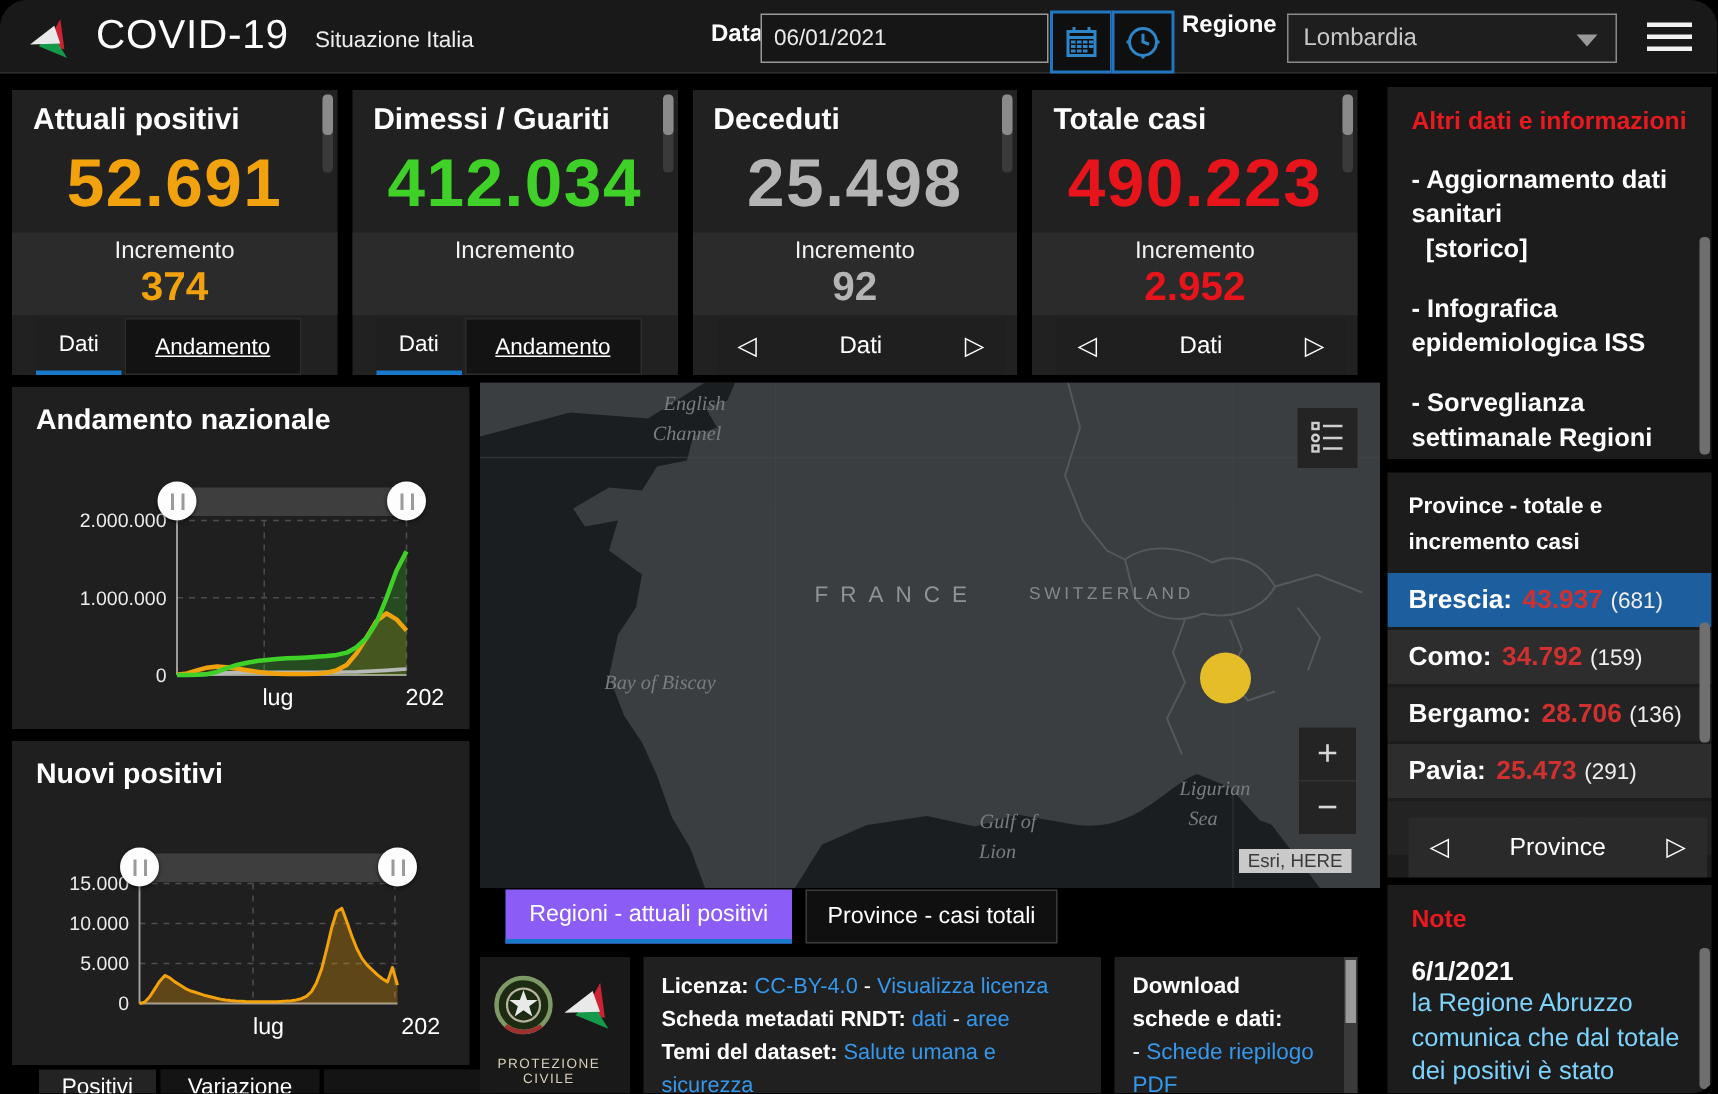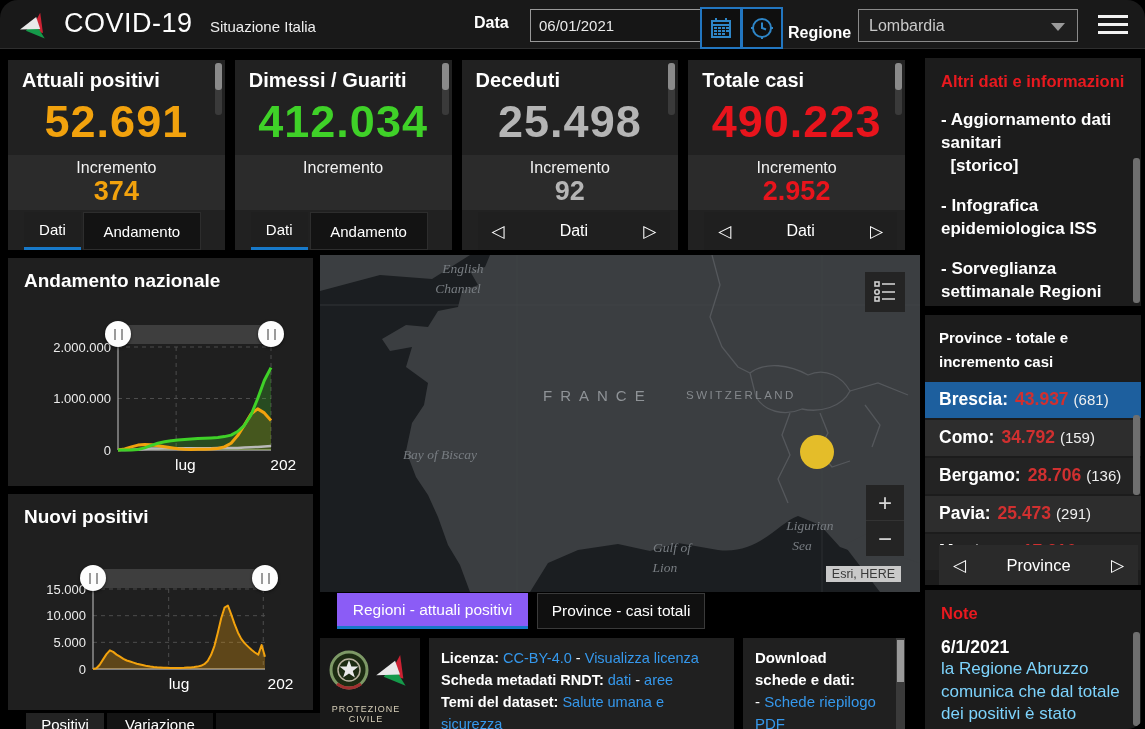--- a/index.html
+++ b/index.html
@@ -5,21 +5,21 @@
   html,body{margin:0;padding:0;background:#000;}
   #app{position:relative;width:1145px;height:729px;background:#000;overflow:hidden;
        font-family:"Liberation Sans","DejaVu Sans",sans-serif;color:#fff;border-radius:18px;}
   .abs{position:absolute;}
 
   
   .topbar{position:absolute;left:0;top:0;width:1145px;height:48px;background:#191919;border-bottom:1px solid #2e2e2e;}
   .tb-title{position:absolute;left:64px;top:8px;font-size:27px;font-weight:400;letter-spacing:.5px;color:#fdfdfd;}
   .tb-sub{position:absolute;left:210px;top:18px;font-size:15px;color:#ededed;}
   .tb-label{position:absolute;font-size:16px;font-weight:bold;color:#fff;}
-  .date-input{position:absolute;left:530px;top:9px;width:180px;height:29px;background:#161616;border:1px solid #999;
+  .date-input{position:absolute;left:507px;top:9px;width:180px;height:29px;background:#161616;border:1px solid #999;
       color:#e9e9e9;font-size:15px;padding-left:8px;font-family:inherit;}
   .icon-btn{position:absolute;top:7px;width:38px;height:38px;background:#0f0f0f;border:2px solid #2276c0;
       display:flex;align-items:center;justify-content:center;cursor:pointer;}
   .select-box{position:absolute;left:858px;top:9px;width:208px;height:31px;background:#1e1e1e;border:1px solid #8a8a8a;
       color:#c9c9c9;font-size:16px;display:flex;align-items:center;padding-left:10px;}
   .caret{position:absolute;right:12px;top:13px;width:0;height:0;border-left:7px solid transparent;
       border-right:7px solid transparent;border-top:8px solid #9a9a9a;}
   .burger{position:absolute;left:1098px;top:15px;width:30px;cursor:pointer;}
   .burger div{height:3px;background:#f2f2f2;margin-bottom:5px;}
 
@@ -29,21 +29,21 @@
   .card-title{padding:9px 0 0 14px;font-size:20px;font-weight:bold;}
   .card-value{position:absolute;left:0;right:0;top:36px;text-align:center;font-size:45px;font-weight:bold;letter-spacing:1px;}
   .card-inc{position:absolute;left:0;right:0;top:95px;height:55px;background:#2b2b2b;text-align:center;}
   .inc-label{font-size:16px;color:#f2f2f2;padding-top:4px;}
   .inc-value{font-size:27px;font-weight:bold;line-height:28px;text-align:center;}
   .card-track{position:absolute;top:3px;right:3px;width:7px;height:52px;background:#3a3a3a;border-radius:3px;}
   .card-thumb{position:absolute;top:0;right:0;width:7px;height:27px;background:#8a8a8a;border-radius:3px;}
   .card-tabs{position:absolute;left:16px;right:24px;bottom:0;height:38px;display:flex;gap:2px;font-size:15px;}
   .ctab{display:flex;align-items:center;justify-content:center;cursor:pointer;}
   .ctab.on{width:58px;background:#1f1f1f;border-bottom:3px solid #1779c9;}
-  .ctab.off{width:118px;background:#131313;border:1px solid #2d2d2d;}
+  .ctab.off{width:118px;background:#131313;border:1px solid #2d2d2d;text-decoration:underline;}
   .card-pager{position:absolute;left:16px;right:8px;bottom:0;height:38px;background:#1f1f1f;display:flex;
       align-items:center;justify-content:space-between;padding:0 14px;font-size:16px;}
   .arrow{font-size:17px;color:#fff;cursor:pointer;}
 
   
   .panel{position:absolute;background:#1f1f1f;}
   .panel-title{padding:12px 0 0 16px;font-size:19px;font-weight:bold;}
   .chart-svg{position:absolute;left:0;}
   .rslider{position:absolute;height:26px;}
   .rtrack{position:absolute;left:0;right:0;top:4px;height:19px;background:#3e3e3e;border-radius:3px;}
@@ -133,21 +133,21 @@
     </div>
     <div class="icon-btn" style="left:741px">
       <svg width="24" height="24" viewBox="0 0 24 24">
         <circle cx="12" cy="12" r="9" fill="none" stroke="#2e86c8" stroke-width="2"></circle>
         <polyline points="12,6.5 12,12 16,13.5" fill="none" stroke="#2e86c8" stroke-width="2"></polyline>
         <line x1="12" y1="21" x2="12" y2="23" stroke="#2e86c8" stroke-width="2"></line>
         <line x1="3" y1="12" x2="1" y2="12" stroke="#2e86c8" stroke-width="2"></line>
         <line x1="21" y1="12" x2="23" y2="12" stroke="#2e86c8" stroke-width="2"></line>
       </svg>
     </div>
-    <div class="tb-label" style="left:788px;top:24px">Regione</div>
+    <div class="tb-label" style="left:788px;top:8px">Regione</div>
     <div class="select-box">
       <span>Lombardia</span>
       <span class="caret"></span>
     </div>
     <div class="burger">
       <div></div>
         <div></div>
         <div style="margin:0"></div>
     </div>
   </div>

